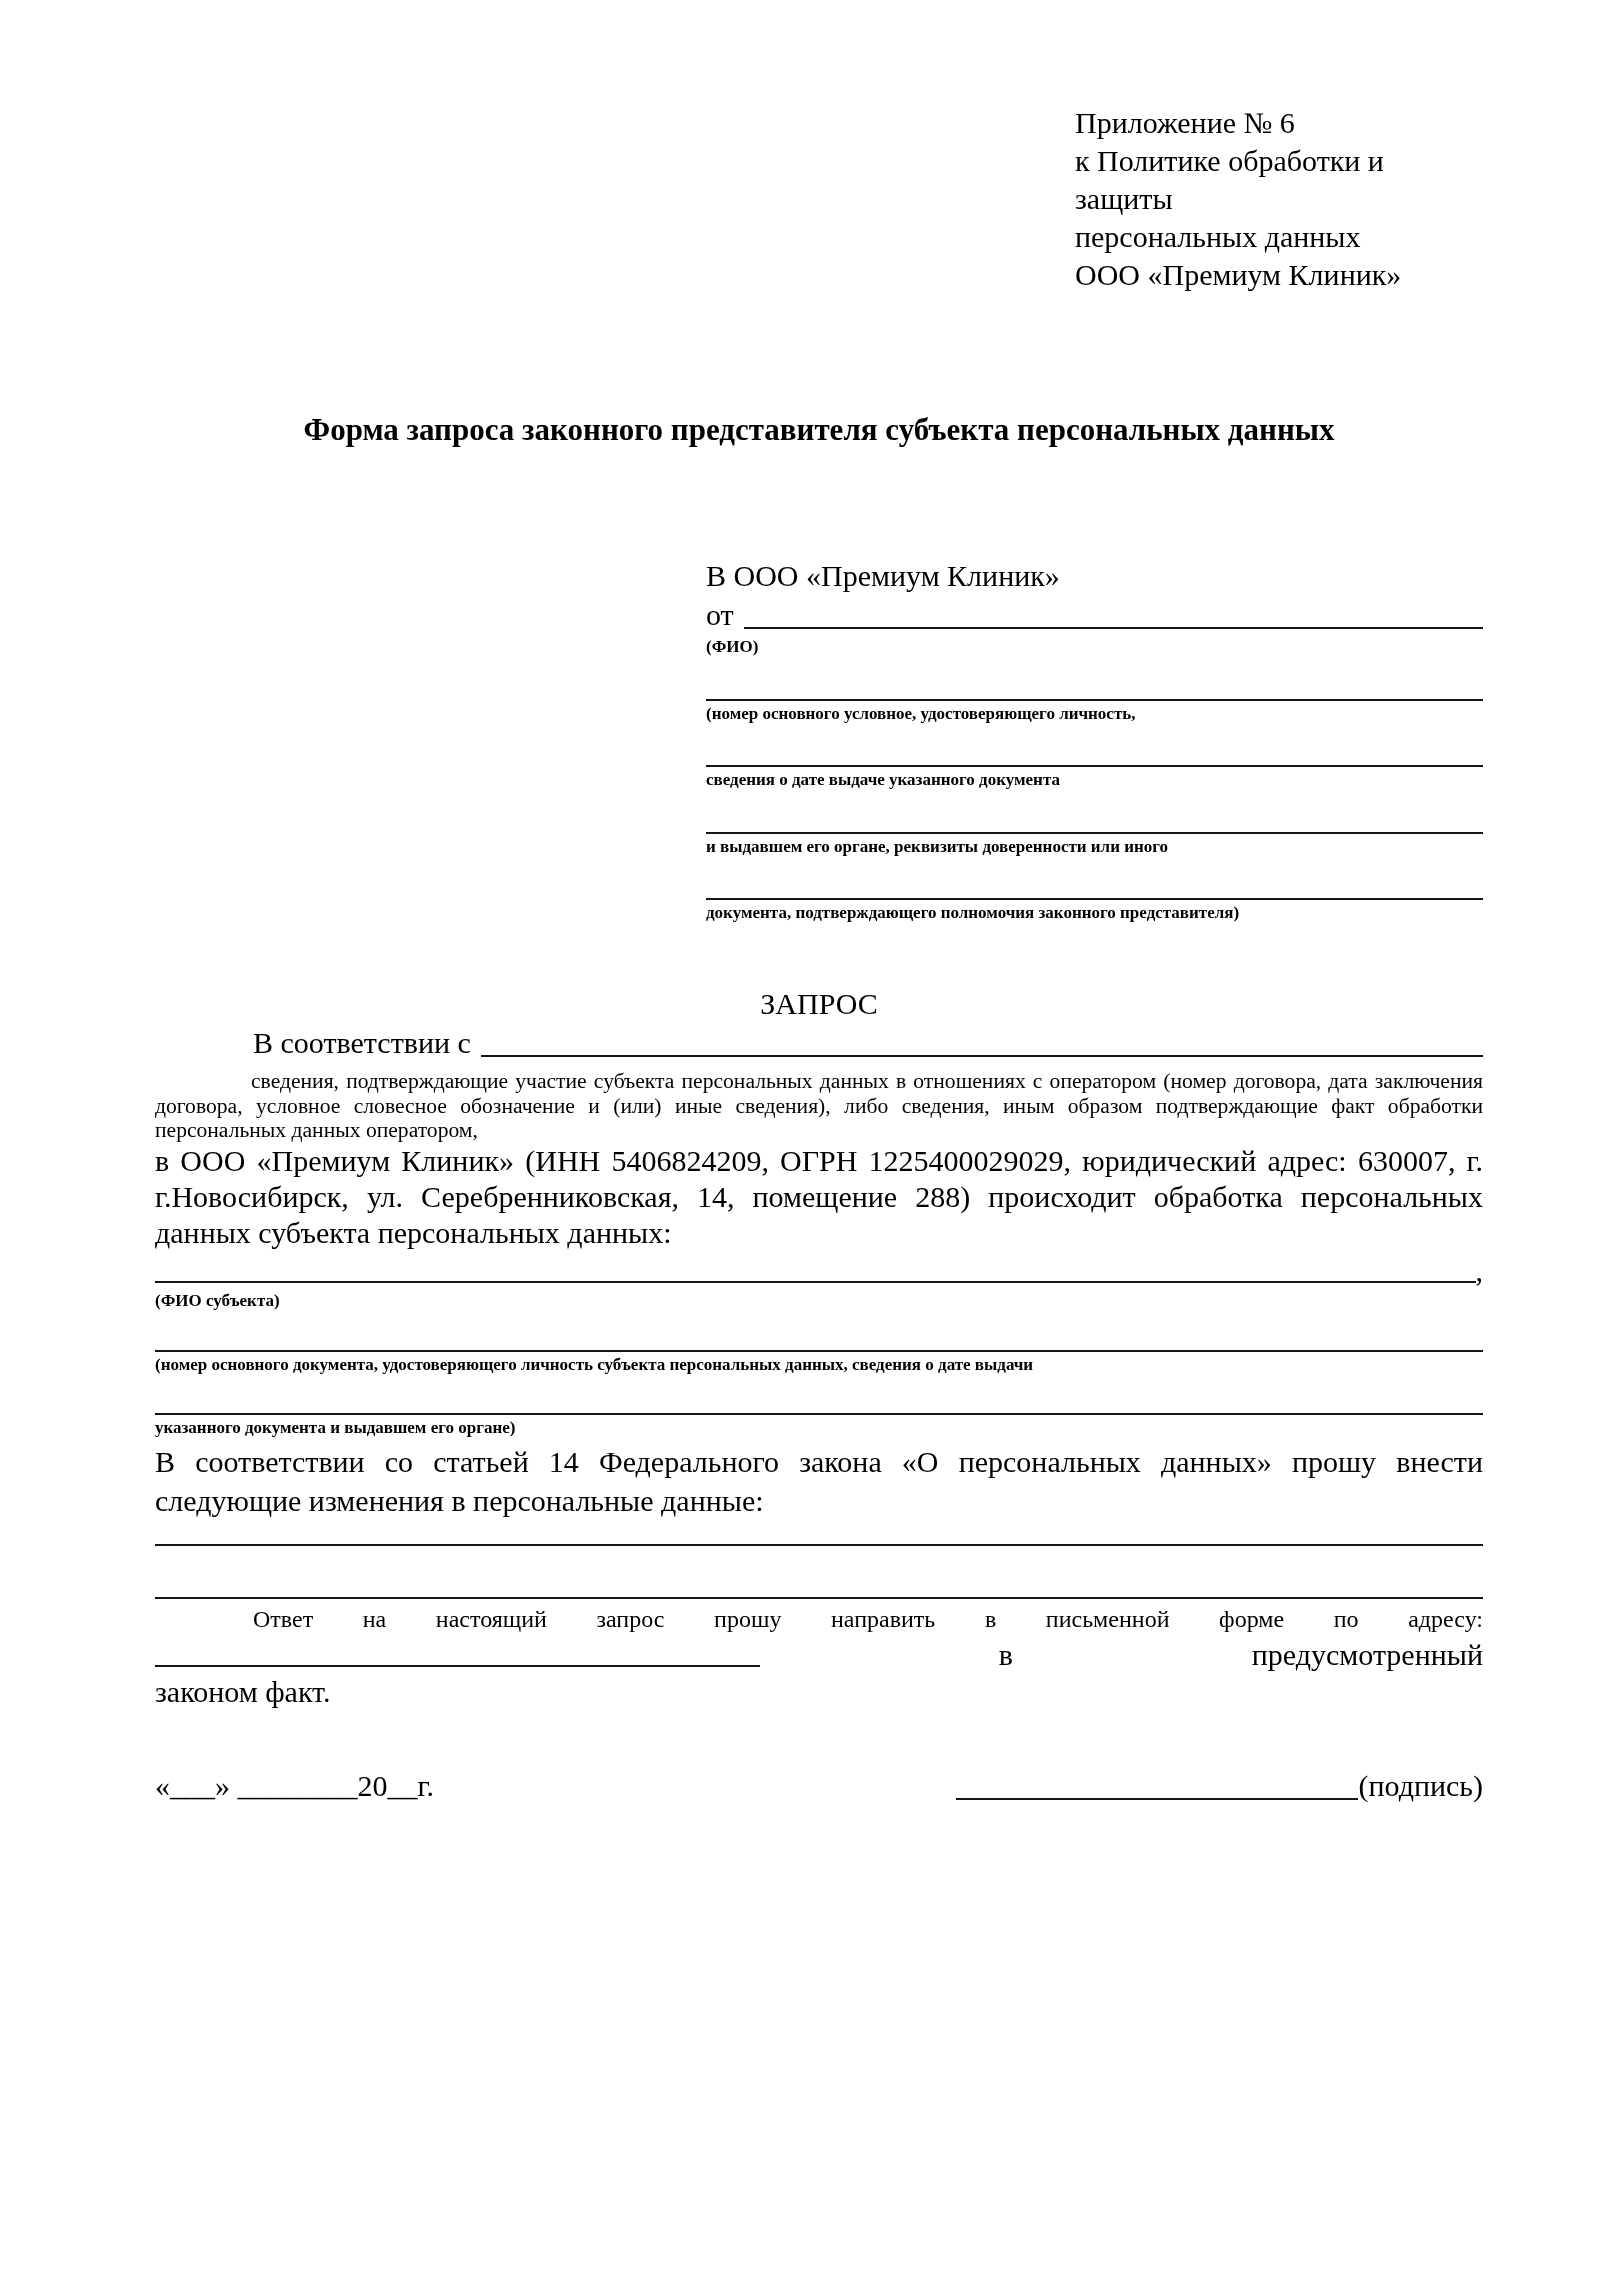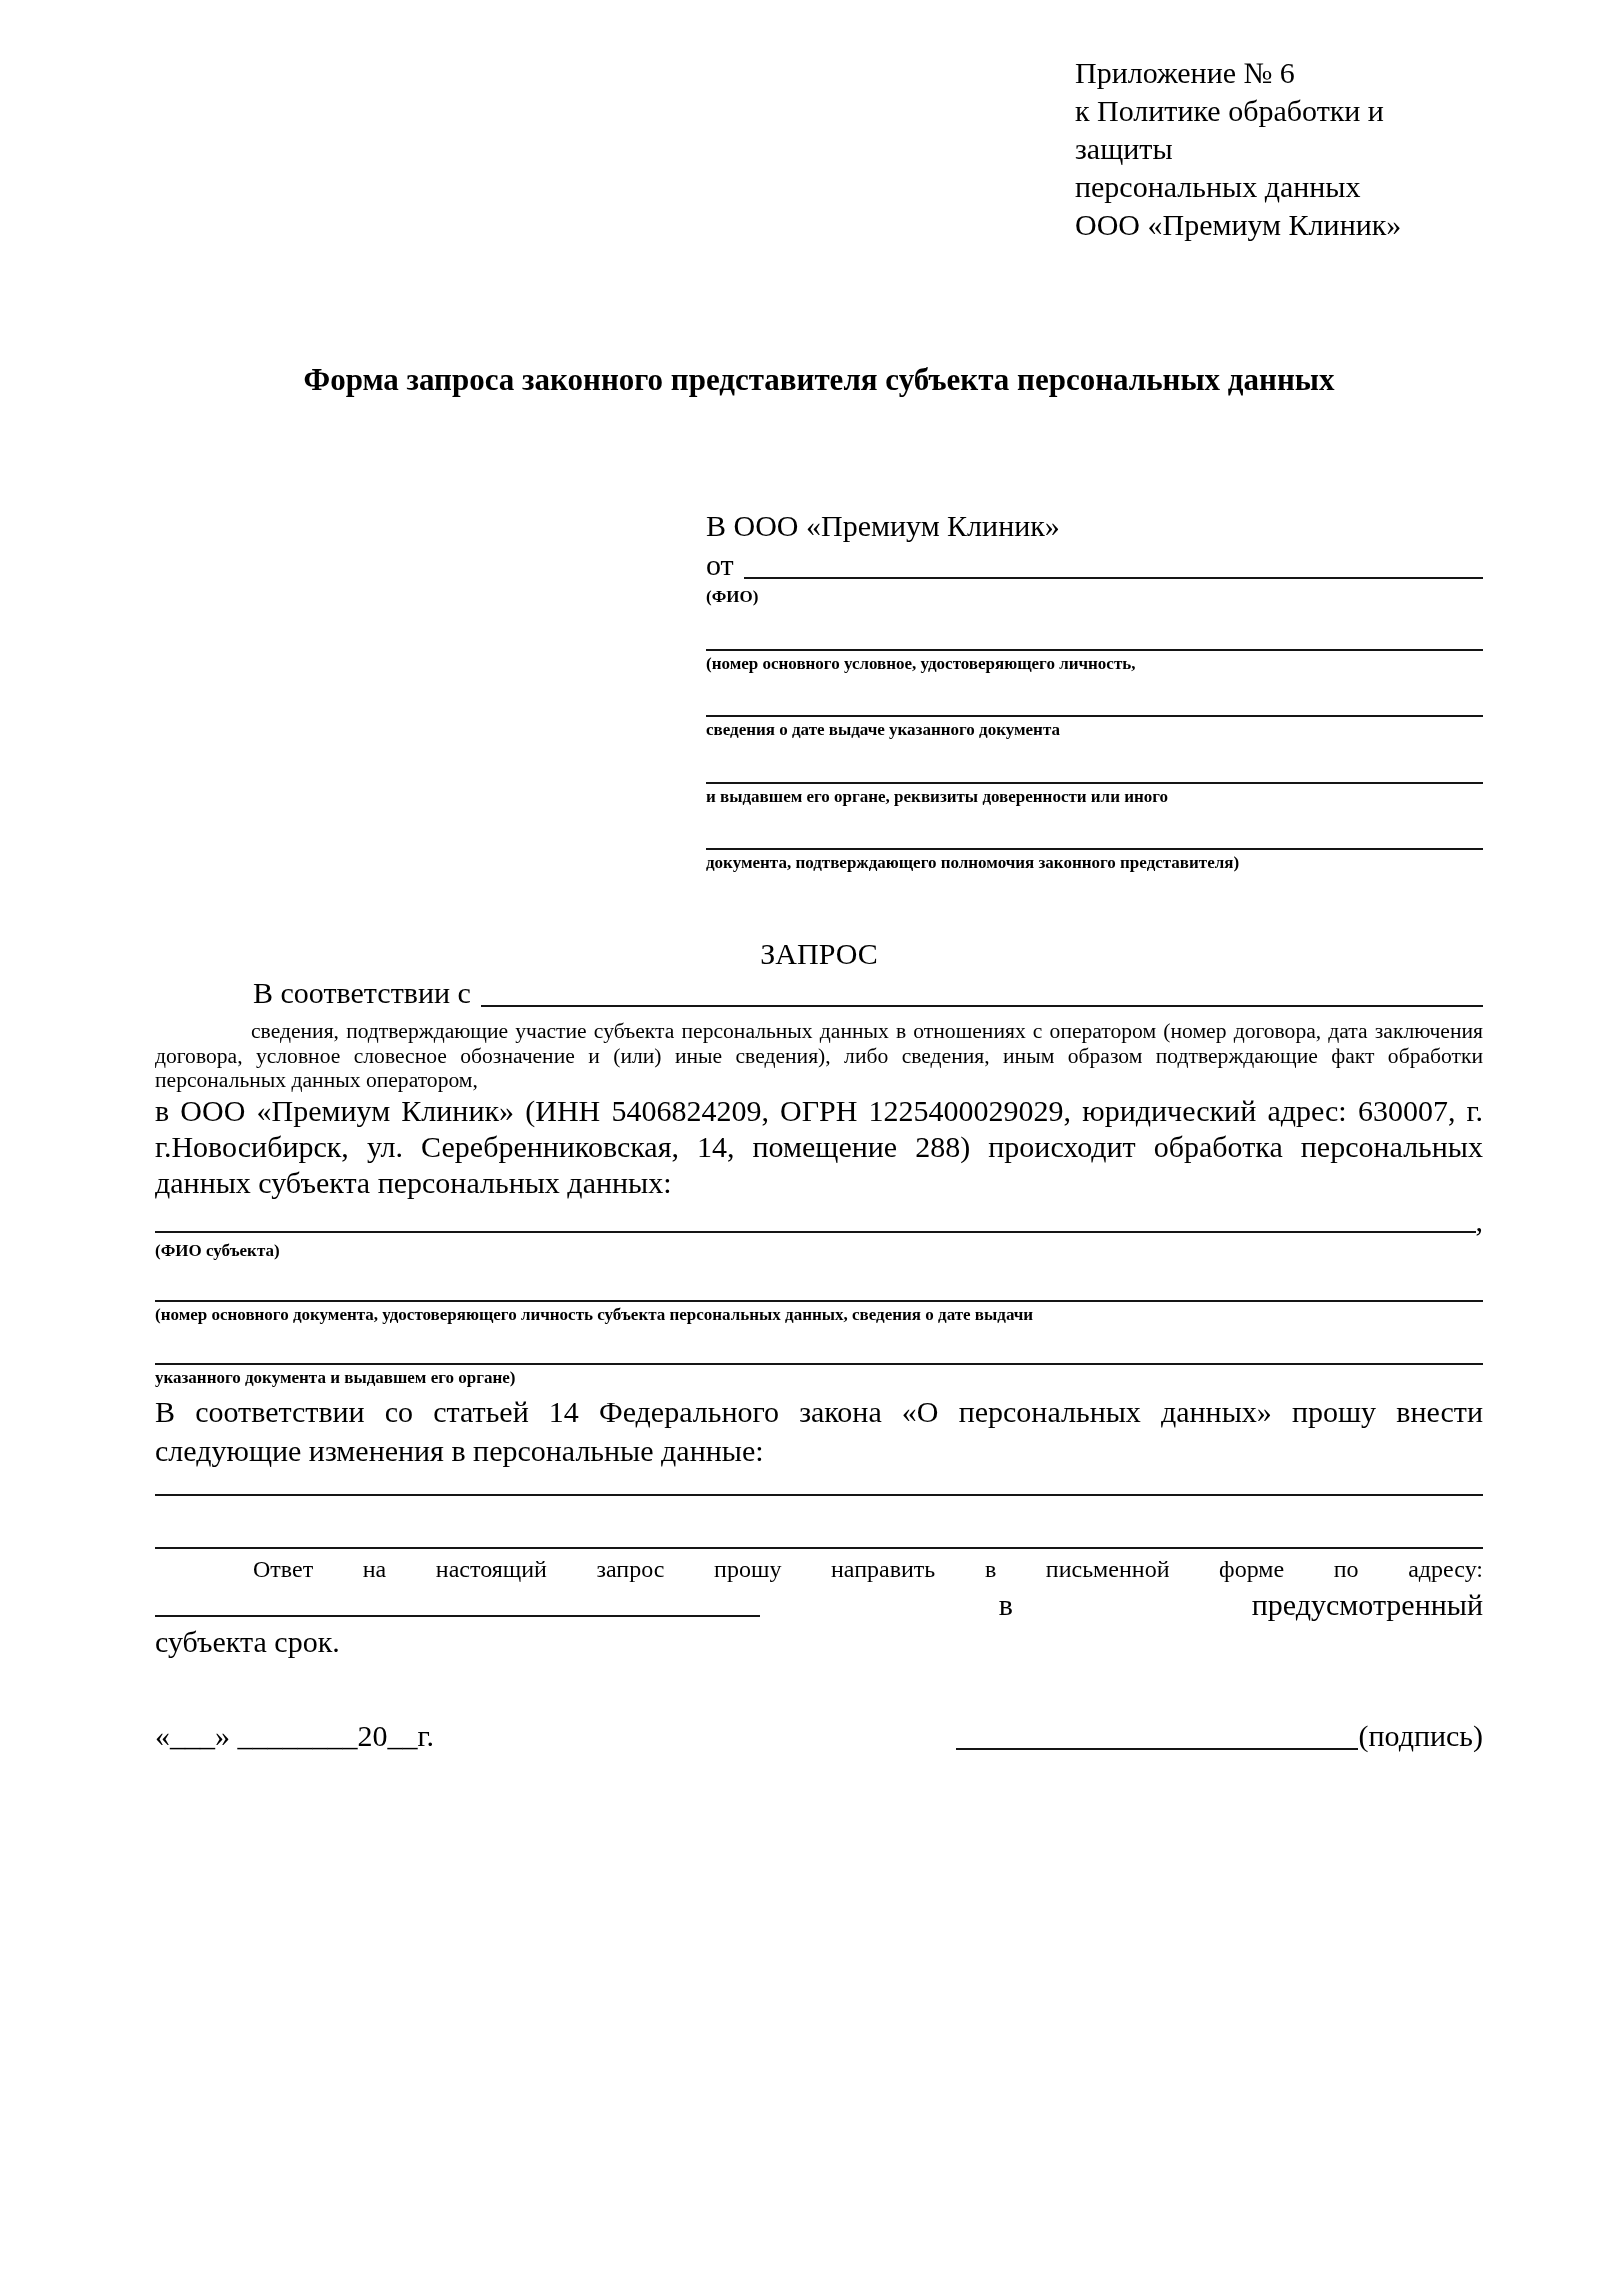--- a/index.html
+++ b/index.html
@@ -3,21 +3,21 @@
 <meta charset="utf-8">
 <style>
   * { margin: 0; padding: 0; box-sizing: border-box; }
   html, body { background: #ffffff; }
   .page {
     width: 1621px;
     height: 2287px;
     background: #ffffff;
     color: #000000;
     font-family: "Liberation Serif", "DejaVu Serif", serif;
-    padding: 54px 138px 0 155px;
+    padding: 104px 138px 0 155px;
     overflow: hidden;
   }
   .appendix {
     margin-left: 920px;
     font-size: 30px;
     line-height: 38px;
   }
   .doc-title {
     margin-top: 114px;
     text-align: center;
@@ -178,21 +178,21 @@
 
   <div class="blank b26"></div>
   <div class="blank b54"></div>
 
   <div class="resp-line1">Ответ на настоящий запрос прошу направить в письменной форме по адресу:</div>
   <div class="resp-line2">
     <span class="blank-fixed"></span>
     <span>в</span>
     <span>предусмотренный</span>
   </div>
-  <div class="resp-line3">субъекта срок.</div>
+  <div class="resp-line3">законом факт.</div>
 
   <div class="footer">
     <div>«___» ________20__г.</div>
     <div class="sig-group">
       <span class="sig-line"></span>
       <span>(подпись)</span>
     </div>
   </div>
 
 </div>

